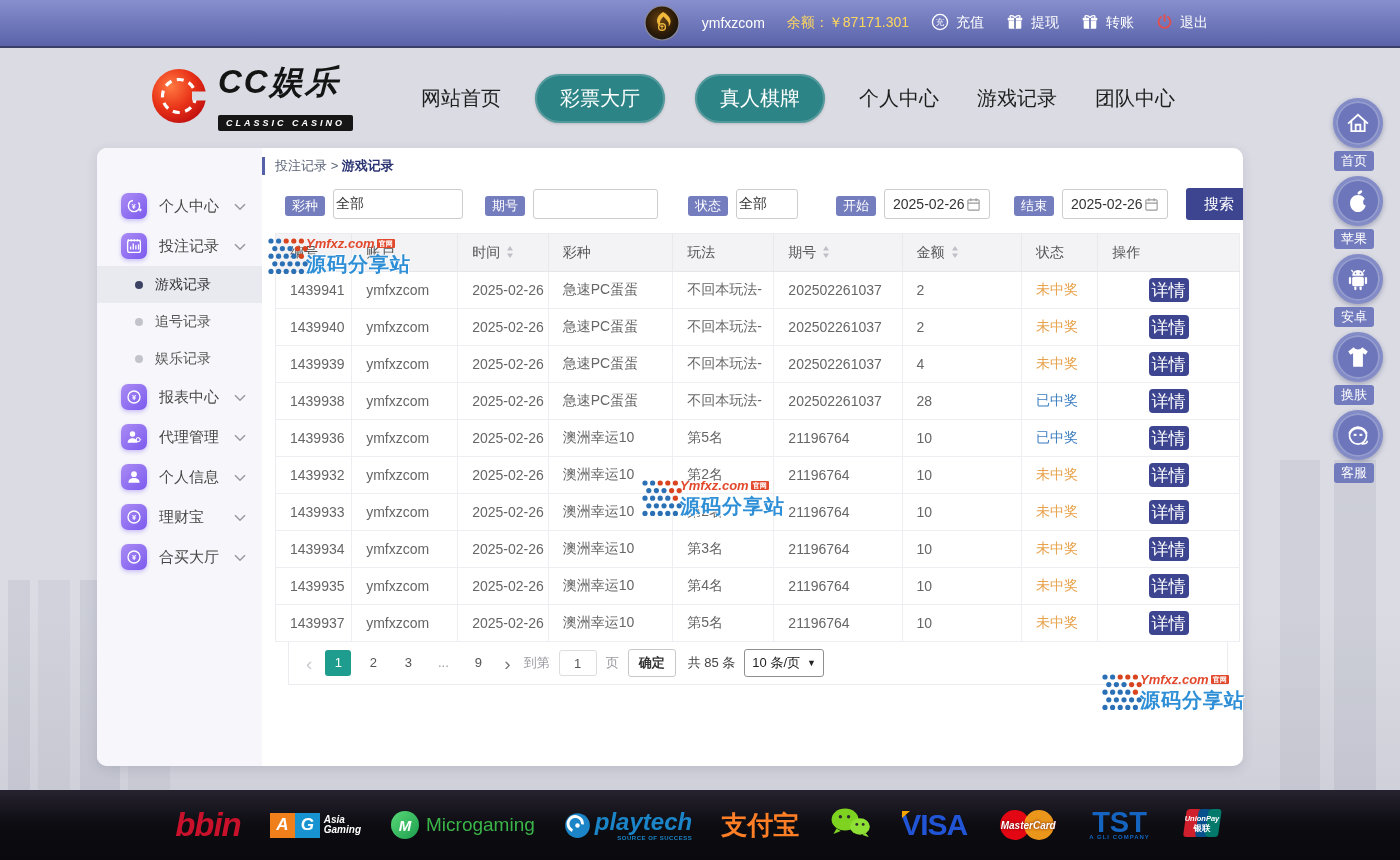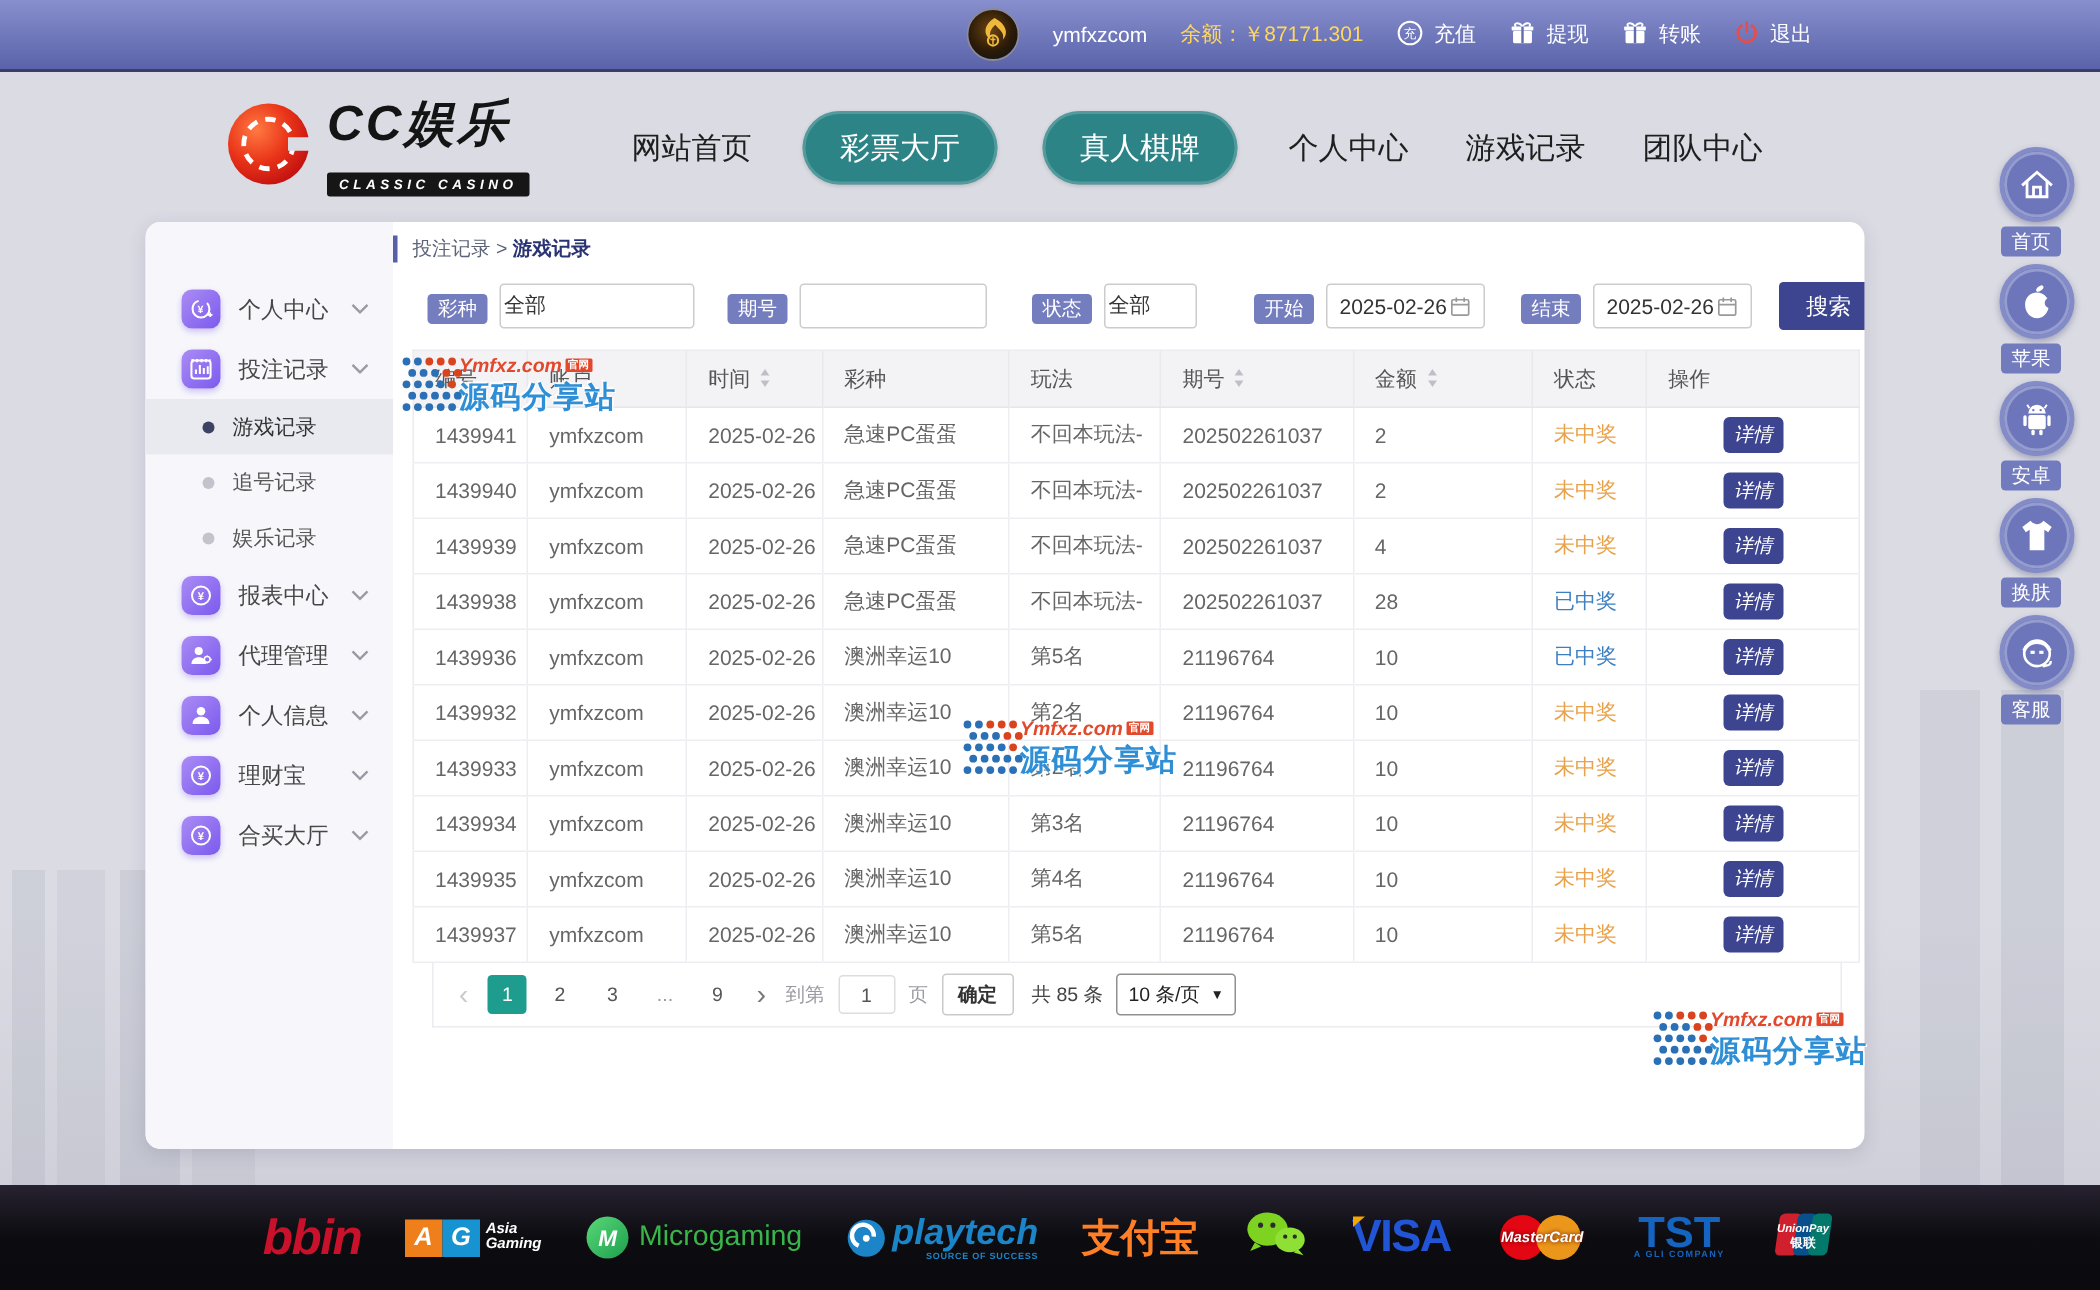--- a/index.html
+++ b/index.html
@@ -97,21 +97,21 @@
   th:first-child { border-left:none; }
   th .sort { display:inline-block; margin-left:6px; vertical-align:-1px; }
   th .sort svg { width:8px; height:12px; }
   td { height:37px; padding-left:14px; border-left:1px solid #eeeef2; border-bottom:1px solid #eeeef2;
     white-space:nowrap; overflow:hidden; }
   td:first-child { border-left:none; }
   td.status-pending { color:#e8a24b; }
   td.status-win { color:#3d7fc0; }
   td.op { text-align:center; padding-left:0; }
   .btn-detail { width:40px; height:24px; background:#3d4590; color:#fff; border:none; border-radius:4px;
-    font-size:13px; cursor:pointer; font-family:inherit;font-style:italic; }
+    font-size:17px; cursor:pointer; font-family:inherit; }
   tr.summary td { height:32px; border-bottom:none; color:#555; }
   tr.summary td.sum-label { text-align:center; padding-left:0; }
 
   
   .pagination { display:flex; align-items:center; margin:0 12px 0 13px; height:43px;
     border:1px solid #ececf0; border-top:none; padding-left:13px; font-size:13px; color:#666; gap:9px; }
   .pg-arrow { font-size:19px; line-height:1; cursor:pointer; padding:0 4px; }
   .pg-prev { color:#c9c9cf; }
   .pg-next { color:#777; }
   .pg-num { min-width:26px; height:26px; line-height:26px; text-align:center; color:#555; cursor:pointer;

